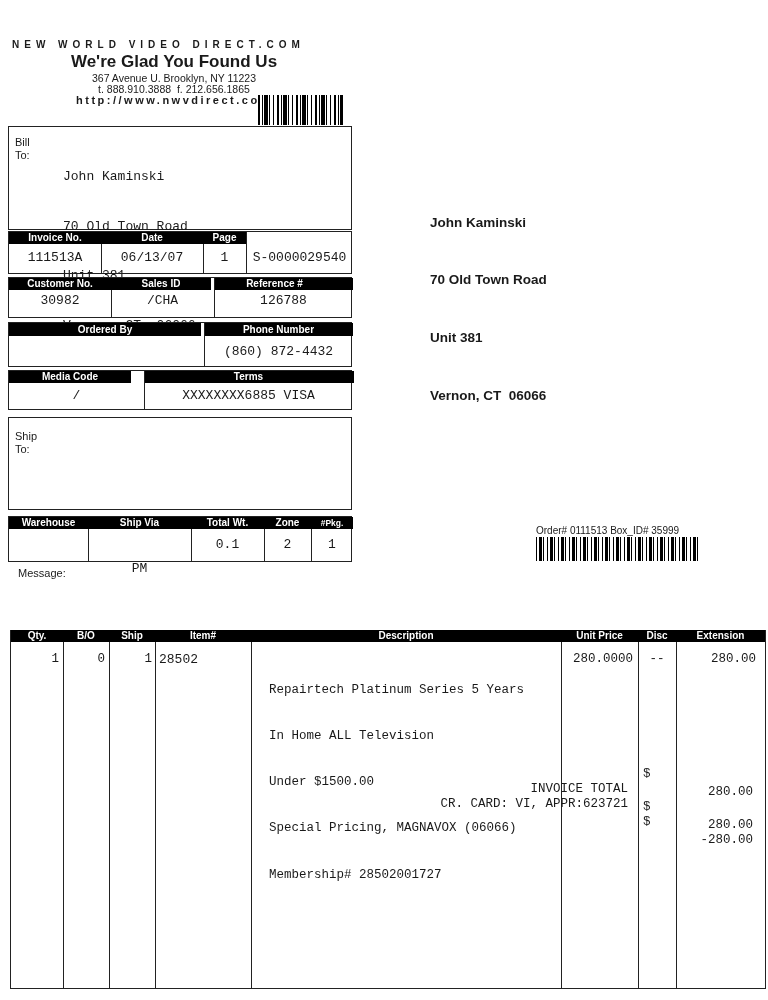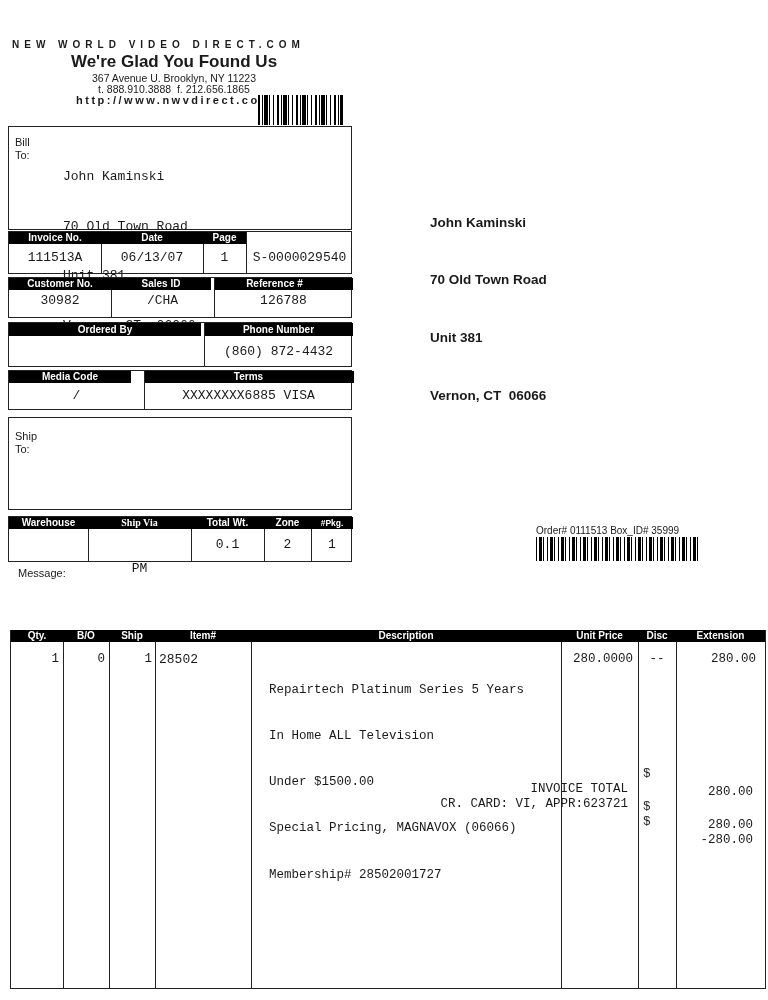--- a/index.html
+++ b/index.html
@@ -107,21 +107,21 @@
   </div>
 
   <div class="boxed" style="left:8px;top:417px;width:344px;height:93px;">
     <div class="abs" style="left:6px;top:12px;font-size:11px;">Ship</div>
     <div class="abs" style="left:6px;top:25px;font-size:11px;">To:</div>
   </div>
 
   <div class="boxed" style="left:8px;top:516px;width:344px;height:46px;">
     <div class="bar" style="left:0;top:0;width:344px;height:12px;">
       <div class="bar-label" style="left:0;width:79px;">Warehouse</div>
-      <div class="bar-label" style="left:79px;width:103px;font-family:Liberation Serif, serif;">Ship Via</div>
+      <div class="bar-label" style="left:79px;width:103px;">Ship Via</div>
       <div class="bar-label" style="left:182px;width:73px;">Total Wt.</div>
       <div class="bar-label" style="left:255px;width:47px;">Zone</div>
       <div class="bar-label" style="left:302px;width:42px;font-size:8.5px;">#Pkg.</div>
     </div>
     <div class="vline" style="left:79px;top:12px;height:32px;"></div>
     <div class="vline" style="left:182px;top:12px;height:32px;"></div>
     <div class="vline" style="left:255px;top:12px;height:32px;"></div>
     <div class="vline" style="left:302px;top:12px;height:32px;"></div>
     <div class="cellval mono" style="left:0;top:20px;width:79px;"></div>
     <div class="cellval mono" style="left:79px;top:20px;width:103px;margin-top:24px;">PM</div>

